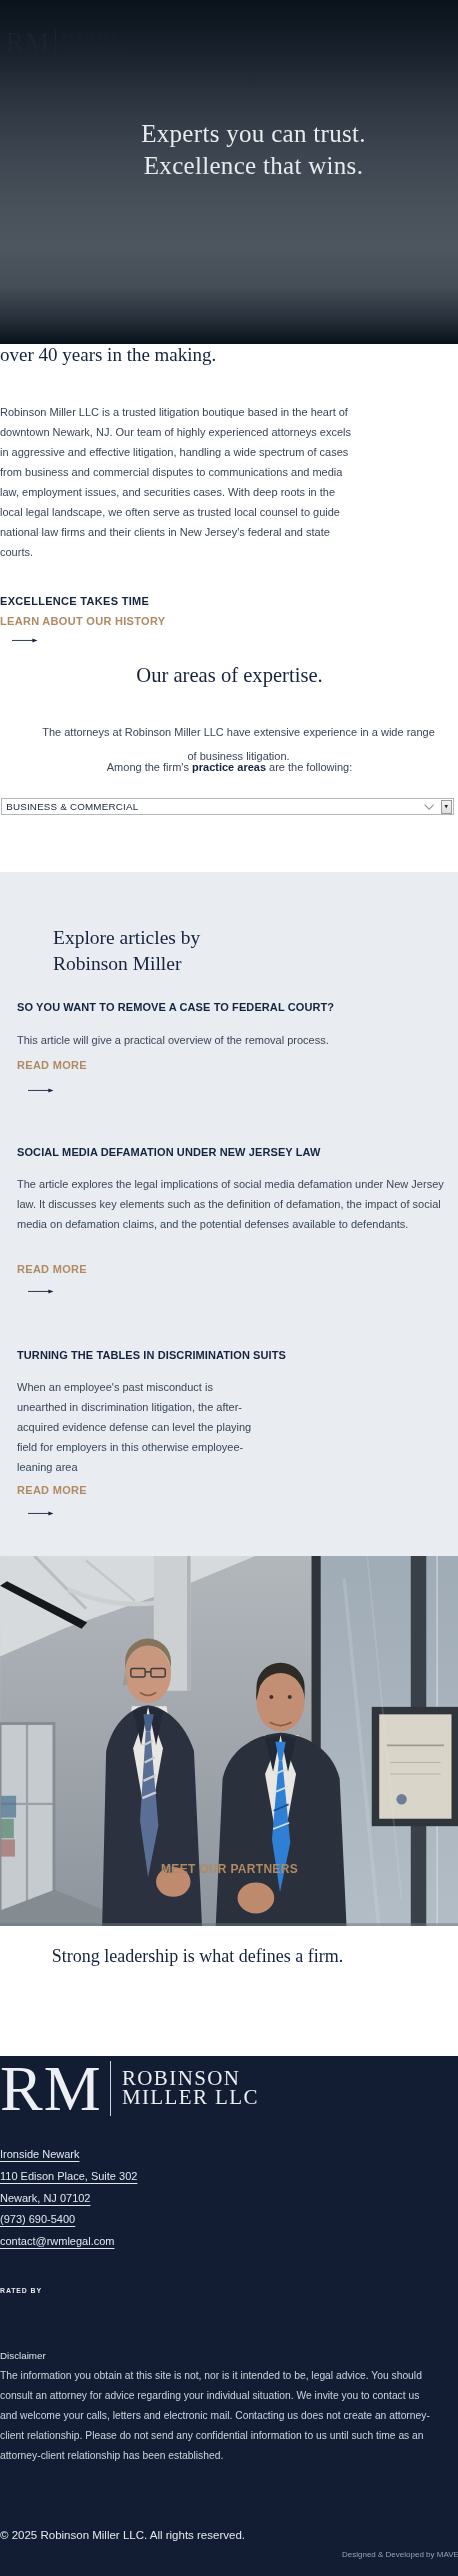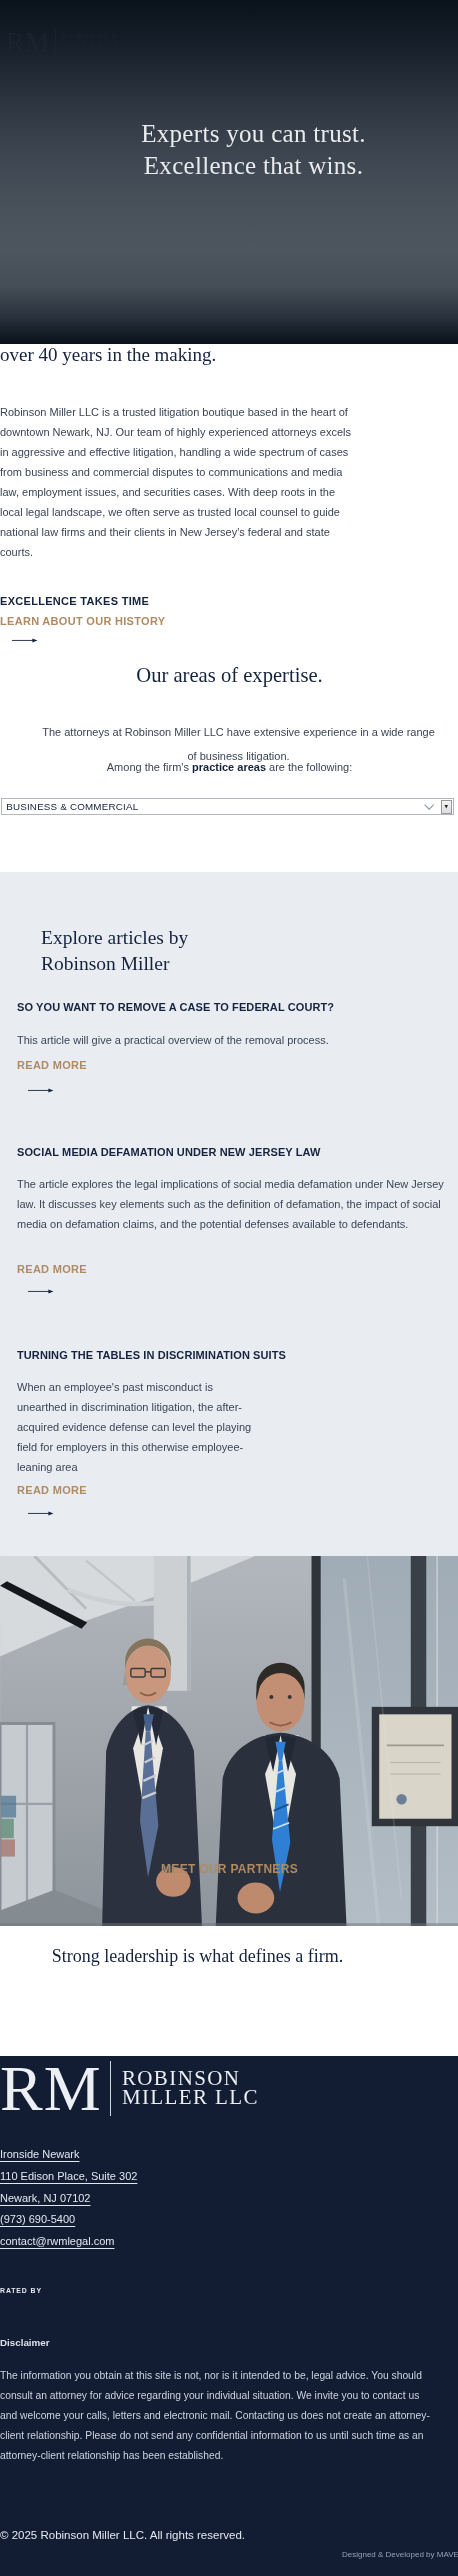--- a/index.html
+++ b/index.html
@@ -56,21 +56,21 @@
     position:absolute;right:1.1px;top:1.1px;width:10.3px;height:13.8px;
     background:linear-gradient(180deg,#f4f4f4,#dcdcdc);
     border:0.6px solid #9a9a9a;box-sizing:border-box;
     display:flex;align-items:center;justify-content:center;
     font-size:4.6px;color:#222;font-family:"DejaVu Sans",sans-serif;
   }
 
   
   .articles-bg{top:872px;left:0;width:459px;height:684px;background:#e9edf1;}
   .articles-h2{top:925px;left:41px;font-size:19.5px;line-height:26px;color:#16233e;}
-  .articles-h2 span{display:block;}
+  .articles-h2 span{display:block;margin-left:12px;}
   .art-title{left:17px;font-size:11px;font-weight:bold;letter-spacing:0.1px;color:#16233e;width:424px;}
   .art-desc{left:17px;font-size:11px;line-height:20px;color:#3a4557;}
   .read-more{left:17px;font-size:11px;font-weight:bold;letter-spacing:0.3px;color:#b08a62;text-decoration:none;}
 
   
   .photo{top:1556px;left:0;width:459px;height:370px;}
 
   
   .lead-h2{top:1946px;left:-32px;width:459px;text-align:center;font-size:18px;color:#16233e;}
   .partners-link{top:1862px;left:0;width:459px;text-align:center;font-size:12px;font-weight:bold;letter-spacing:0.3px;color:#b08a62;text-decoration:none;display:block;}
@@ -81,21 +81,21 @@
   .f-logo .rm{font-size:64px;line-height:49px;letter-spacing:1.1px;}
   .f-logo .bar{width:0.6px;height:55px;background:#cdd4dd;margin:0 11.5px 0 8px;}
   .f-logo .nm{font-size:21px;line-height:19.5px;letter-spacing:1.4px;}
   .f-links{position:absolute;top:92px;left:0;}
   .f-links a{
     display:block;color:#e2e8f0;font-size:11px;text-decoration:underline;
     text-underline-offset:3.4px;text-decoration-thickness:0.6px;margin-bottom:9.8px;
   }
   .rated{position:absolute;top:231px;left:0;font-size:6.9px;font-weight:bold;letter-spacing:0.9px;color:#e8ecf2;}
   .superlawyers{position:absolute;top:241px;left:0;font-family:"DejaVu Serif",serif;font-weight:bold;font-size:27.5px;letter-spacing:-0.6px;color:#ffffff;}
-  .disc-title{position:absolute;top:281px;left:0;font-size:9.8px;color:#dde3ec;font-weight:bold;}
+  .disc-title{position:absolute;top:294px;left:0;font-size:9.8px;color:#dde3ec;}
   .disc-text{position:absolute;top:310px;left:0;width:437px;font-size:10.3px;line-height:20px;color:#ccd4e0;}
   .copyright{position:absolute;top:473px;left:0;font-size:11.5px;color:#e4e9f0;}
   .credit{position:absolute;top:494px;left:342px;font-size:8px;color:#97a2b6;white-space:nowrap;}
 </style>
 </head>
 <body>
 
 <div class="abs hero">
   <div class="abs hero-logo">
     <span class="serif rm">RM</span>

